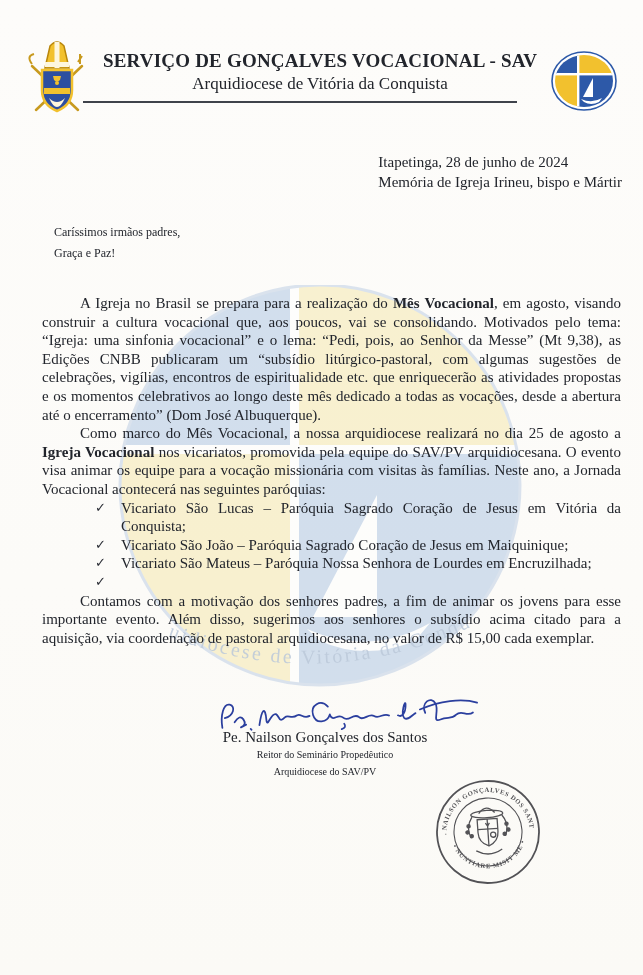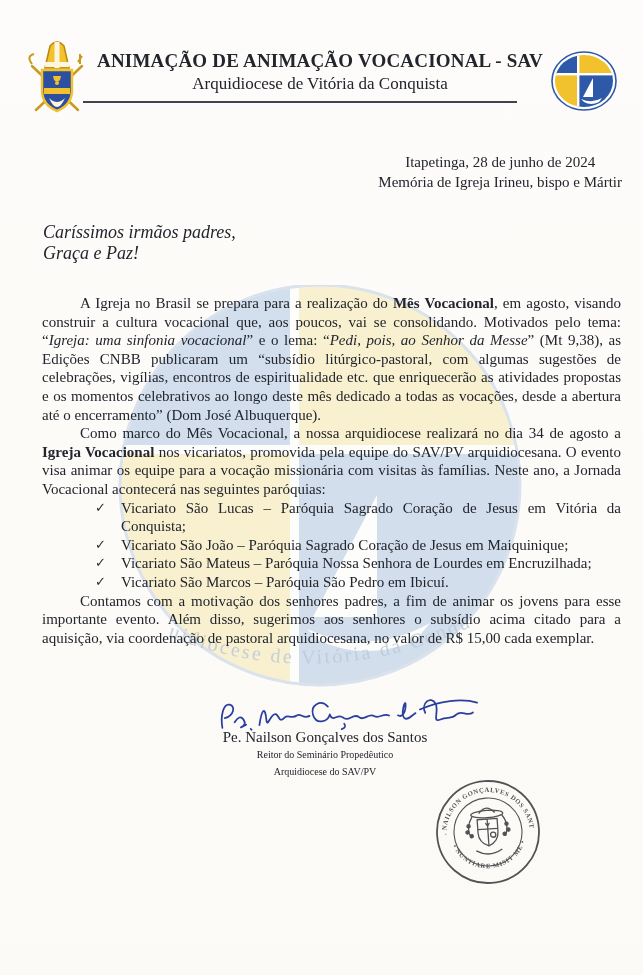--- a/index.html
+++ b/index.html
@@ -12,28 +12,28 @@
   
   .watermark{position:absolute;left:115px;top:285px;pointer-events:none;opacity:.5;}
   
   .crest{position:absolute;left:18px;top:36px;}
   .sav-logo{position:absolute;left:550px;top:50px;}
   .head-text{position:absolute;left:90px;top:50px;width:460px;text-align:center;}
   .title{font-size:19px;font-weight:bold;letter-spacing:.2px;white-space:nowrap;}
   .subtitle{font-size:17px;margin-top:2px;white-space:nowrap;}
   .rule{position:absolute;left:83px;top:101px;width:434px;height:2.4px;background:#3f434b;}
   
-  .dateline{position:absolute;right:21px;top:152px;text-align:center;font-size:15px;line-height:20px;}
+  .dateline{position:absolute;right:21px;top:152px;text-align:left;font-size:15px;line-height:20px;}
   
-  .salutation{position:absolute;left:43px;top:222px;font-size:18px;line-height:20.5px;font-style:italic;}
+  .salutation{position:absolute;left:54px;top:222px;font-size:12px;line-height:20.5px;}
   
   .body-text{position:absolute;left:42px;top:294px;width:579px;font-size:15px;line-height:18.6px;text-align:justify;}
   .para{margin:0;text-indent:38px;}
   .para .b{font-weight:bold;margin-top:48px;}
-  .para .i{font-style:italic;}
+  .para .i{}
   .vlist{margin:0;}
   .li{display:flex;margin-left:53px;line-height:18.6px;}
   .check{flex:0 0 26px;font-family:"DejaVu Sans",sans-serif;font-size:13px;color:#2a2d35;}
   
   .sig-block{position:absolute;left:140px;top:692px;width:370px;text-align:center;}
   .sig{display:block;margin:0 auto -8px 75px;transform:rotate(-1.5deg);}
   .sig-name{font-size:15px;line-height:18px;}
   .sig-role{font-size:10px;line-height:17px;}
   
   .seal{position:absolute;left:432px;top:776px;opacity:.82;transform:rotate(-4deg);}
@@ -78,21 +78,21 @@
     <rect x="36.5" y="6" width="5" height="26" fill="#fdf6dd"></rect>
     <rect x="27" y="26" width="24" height="5" fill="#fdf6dd"></rect>
     <path d="M 24,34 h 30 v 20 q 0,15 -15,21 q -15,-6 -15,-21 Z" fill="#2d4fa0" stroke="#f2c12e" stroke-width="2.5"></path>
     <rect x="26" y="52" width="26" height="6" fill="#f2c12e"></rect>
     <path d="M 35,40 h 8 l -1,4 q -3,3 -6,0 Z" fill="#f2c12e"></path>
     <circle cx="39" cy="47" r="2" fill="#f2c12e"></circle>
     <path d="M 31,62 q 8,8 16,0 q -4,9 -8,9 q -4,0 -8,-9 Z" fill="#fdf6dd"></path>
   </svg>
 
   <div class="head-text">
-    <div class="title">ANIMAÇÃO DE ANIMAÇÃO VOCACIONAL - SAV</div>
+    <div class="title">SERVIÇO DE GONÇALVES VOCACIONAL - SAV</div>
     <div class="subtitle">Arquidiocese de Vitória da Conquista</div>
   </div>
 
   <svg class="sav-logo" width="68" height="64" viewBox="0 0 68 64">
     <defs>
         <clipPath id="lgclip">
           <ellipse cx="34" cy="31" rx="29" ry="26"></ellipse>
         </clipPath>
       </defs>
     <ellipse cx="34" cy="31" rx="32" ry="29" fill="#ffffff" stroke="#2d59a8" stroke-width="1.6"></ellipse>
@@ -115,37 +115,36 @@
     <div>Memória de Igreja Irineu, bispo e Mártir</div>
   </div>
 
   <div class="salutation">
     <div>Caríssimos irmãos padres,</div>
     <div>Graça e Paz!</div>
   </div>
 
   <div class="body-text">
     <p class="para"><span>A Igreja no Brasil se prepara para a realização do </span><span class="b">Mês Vocacional</span><span>, em agosto, visando construir a cultura vocacional que, aos poucos, vai se consolidando. Motivados pelo tema: “</span><span class="i">Igreja: uma sinfonia vocacional</span><span>” e o lema: “</span><span class="i">Pedi, pois, ao Senhor da Messe</span><span>” (Mt 9,38), as Edições CNBB publicaram um “subsídio litúrgico-pastoral, com algumas sugestões de celebrações, vigílias, encontros de espiritualidade etc. que enriquecerão as atividades propostas e os momentos celebrativos ao longo deste mês dedicado a todas as vocações, desde a abertura até o encerramento” (Dom José Albuquerque).</span></p>
-    <p class="para"><span>Como marco do Mês Vocacional, a nossa arquidiocese realizará no dia 34 de agosto a </span><span class="b">Igreja Vocacional</span><span> nos vicariatos, promovida pela equipe do SAV/PV arquidiocesana. O evento visa animar os equipe para a vocação missionária com visitas às famílias. Neste ano, a Jornada Vocacional acontecerá nas seguintes paróquias:</span></p>
+    <p class="para"><span>Como marco do Mês Vocacional, a nossa arquidiocese realizará no dia 25 de agosto a </span><span class="b">Igreja Vocacional</span><span> nos vicariatos, promovida pela equipe do SAV/PV arquidiocesana. O evento visa animar os equipe para a vocação missionária com visitas às famílias. Neste ano, a Jornada Vocacional acontecerá nas seguintes paróquias:</span></p>
     <div class="vlist">
       <div class="li">
         <span class="check">✓</span>
         <span>Vicariato São Lucas – Paróquia Sagrado Coração de Jesus em Vitória da Conquista;</span>
       </div>
       <div class="li">
         <span class="check">✓</span>
         <span>Vicariato São João – Paróquia Sagrado Coração de Jesus em Maiquinique;</span>
       </div>
       <div class="li">
         <span class="check">✓</span>
         <span>Vicariato São Mateus – Paróquia Nossa Senhora de Lourdes em Encruzilhada;</span>
       </div>
       <div class="li">
         <span class="check">✓</span>
-        <span>Vicariato São Marcos – Paróquia São Pedro em Ibicuí.</span>
       </div>
     </div>
     <p class="para">Contamos com a motivação dos senhores padres, a fim de animar os jovens para esse importante evento. Além disso, sugerimos aos senhores o subsídio acima citado para a aquisição, via coordenação de pastoral arquidiocesana, no valor de R$ 15,00 cada exemplar.</p>
   </div>
 
   <div class="sig-block">
     <svg class="sig" width="265" height="44" viewBox="0 0 300 48">
       <g fill="none" stroke="#2b3f9e" stroke-width="2" stroke-linecap="round" stroke-linejoin="round">
         <path d="M 8,36 C 6,22 10,8 17,10 C 24,12 21,23 11,25"></path>
         <path d="M 22,30 q 6,-9 10,-3 t -3,9 l 6,-3"></path>

